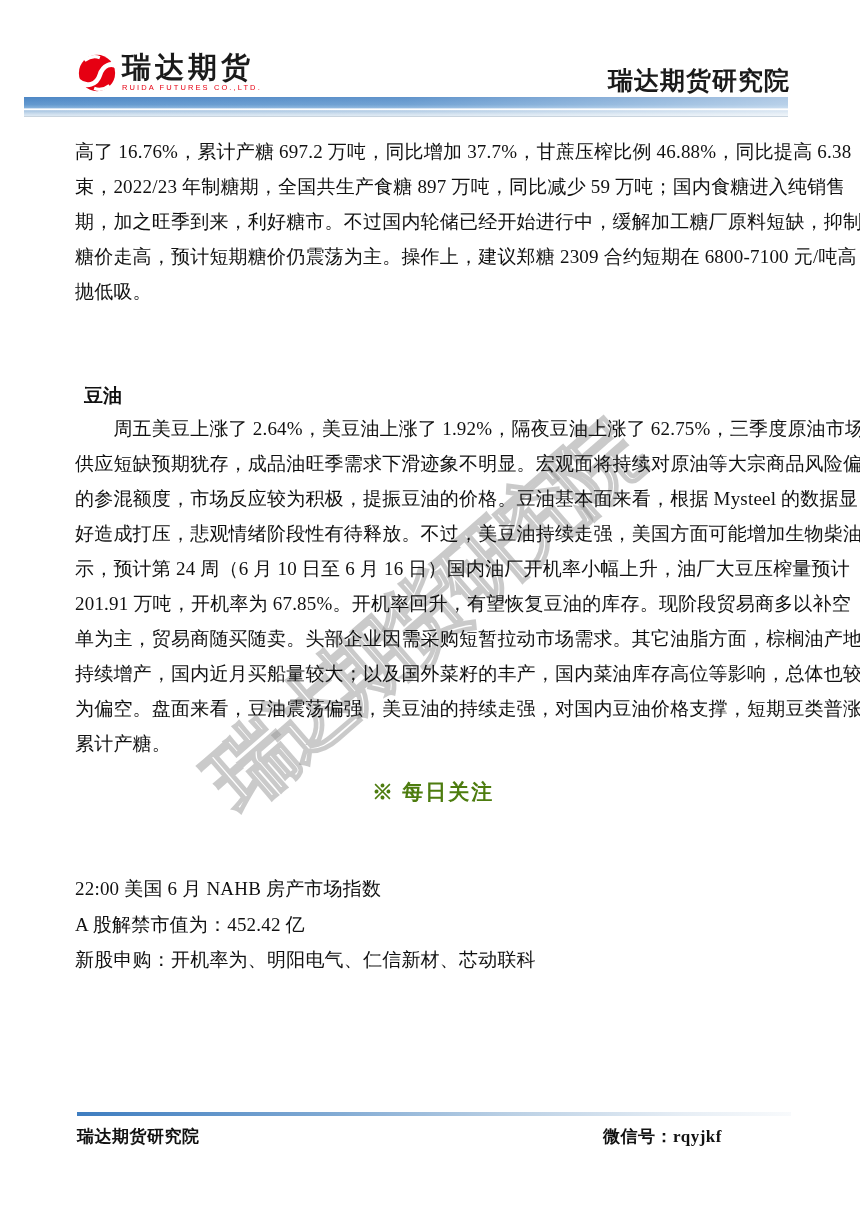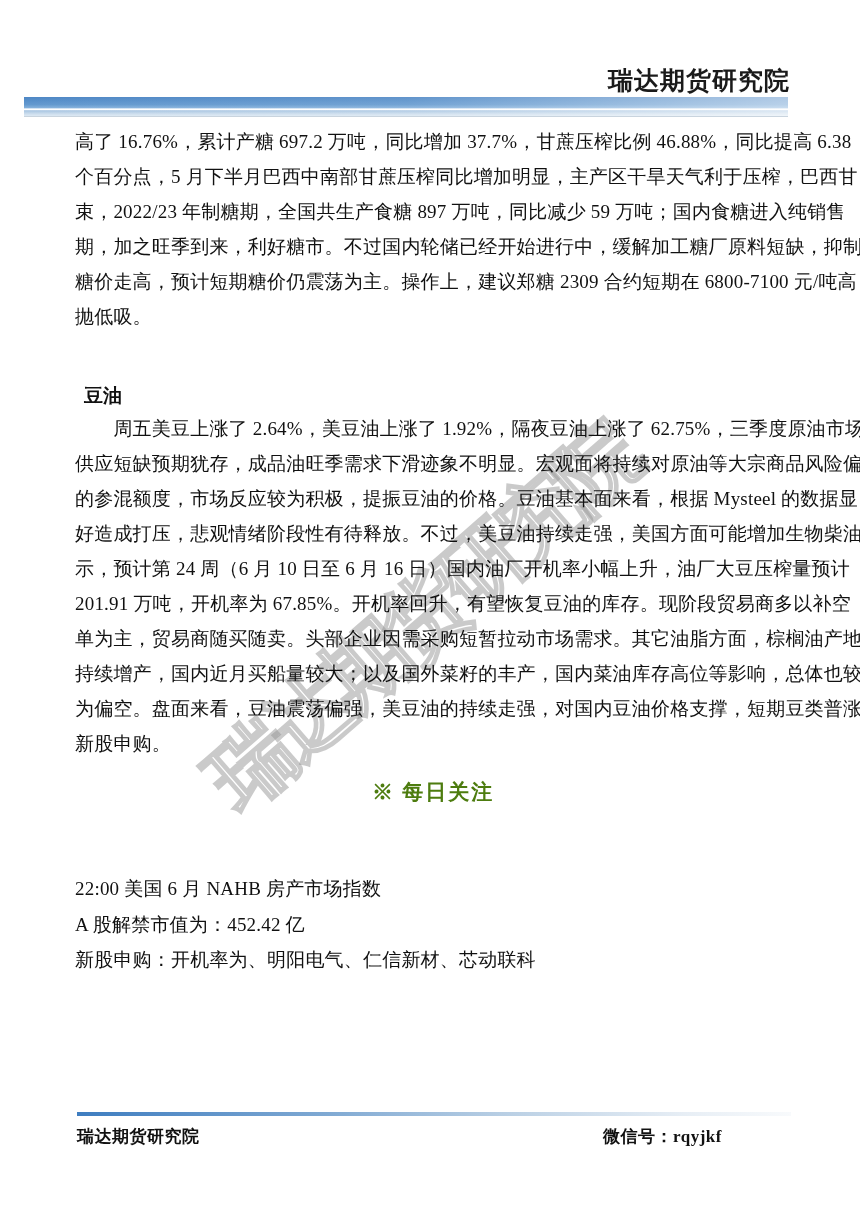--- a/index.html
+++ b/index.html
@@ -51,47 +51,58 @@
                letter-spacing:0.5px;color:#111;}
   .f-left{left:77px;}
   .f-center{left:337px;}
   .f-right{left:603px;}
 </style>
 </head>
 <body>
 
 <div class="page">
 
+  <div class="logo">
+    <svg class="logo-icon" viewBox="0 0 44 44">
+      <circle cx="22" cy="22" r="19" fill="#e60012"></circle>
+      <path d="M2 30 C 11 38, 22 34, 25 24 C 28 14, 37 10, 44 16" stroke="#ffffff" stroke-width="5" fill="none"></path>
+      <path d="M9 9 C 14 5, 20 4, 25 6" stroke="#ffffff" stroke-width="3.2" fill="none"></path>
+      <path d="M35 35 C 30 39, 24 40, 19 38" stroke="#ffffff" stroke-width="3.2" fill="none"></path>
+    </svg>
+    <div class="logo-txt">
+      <div class="logo-cn">瑞达期货</div>
+      <div class="logo-en">RUIDA FUTURES CO.,LTD.</div>
+    </div>
+  </div>
   <div class="hdr-right">瑞达期货研究院</div>
   <div class="header-bar"></div>
 
   <div class="watermark">瑞达期货研究院</div>
 
-  <div class="textcol" style="top:124px">
+  <div class="textcol" style="top:134px">
     <div class="bline">高了 16.76%，累计产糖 697.2 万吨，同比增加 37.7%，甘蔗压榨比例 46.88%，同比提高 6.38</div>
-    <div class="bline">个百分点，5 月下半月巴西中南部甘蔗压榨同比增加明显，主产区干旱天气利于压榨，巴西甘</div>
     <div class="bline">束，2022/23 年制糖期，全国共生产食糖 897 万吨，同比减少 59 万吨；国内食糖进入纯销售</div>
     <div class="bline">期，加之旺季到来，利好糖市。不过国内轮储已经开始进行中，缓解加工糖厂原料短缺，抑制</div>
     <div class="bline">糖价走高，预计短期糖价仍震荡为主。操作上，建议郑糖 2309 合约短期在 6800-7100 元/吨高</div>
     <div class="bline last">抛低吸。</div>
   </div>
 
   <div class="sec-head">豆油</div>
 
   <div class="textcol" style="top:411px">
     <div class="bline">　　周五美豆上涨了 2.64%，美豆油上涨了 1.92%，隔夜豆油上涨了 62.75%，三季度原油市场</div>
     <div class="bline">供应短缺预期犹存，成品油旺季需求下滑迹象不明显。宏观面将持续对原油等大宗商品风险偏</div>
     <div class="bline">的参混额度，市场反应较为积极，提振豆油的价格。豆油基本面来看，根据 Mysteel 的数据显</div>
     <div class="bline">好造成打压，悲观情绪阶段性有待释放。不过，美豆油持续走强，美国方面可能增加生物柴油</div>
     <div class="bline">示，预计第 24 周（6 月 10 日至 6 月 16 日）国内油厂开机率小幅上升，油厂大豆压榨量预计</div>
     <div class="bline">201.91 万吨，开机率为 67.85%。开机率回升，有望恢复豆油的库存。现阶段贸易商多以补空</div>
     <div class="bline">单为主，贸易商随买随卖。头部企业因需采购短暂拉动市场需求。其它油脂方面，棕榈油产地</div>
     <div class="bline">持续增产，国内近月买船量较大；以及国外菜籽的丰产，国内菜油库存高位等影响，总体也较</div>
     <div class="bline">为偏空。盘面来看，豆油震荡偏强，美豆油的持续走强，对国内豆油价格支撑，短期豆类普涨，</div>
-    <div class="bline last">新股申购。</div>
+    <div class="bline last">累计产糖。</div>
   </div>
 
   <div class="daily-title" style="color: #4d7c0f;">※  每日关注</div>
   <div class="daily-list">
     <div class="dline">22:00 美国 6 月 NAHB 房产市场指数</div>
     <div class="dline">A 股解禁市值为：452.42 亿</div>
     <div class="dline">新股申购：开机率为、明阳电气、仁信新材、芯动联科</div>
   </div>
 
   <div class="footer-bar"></div>

